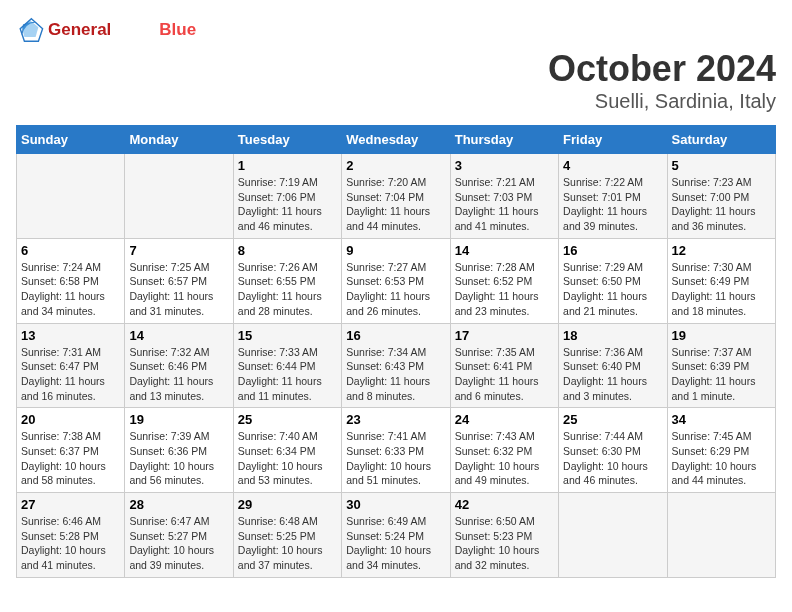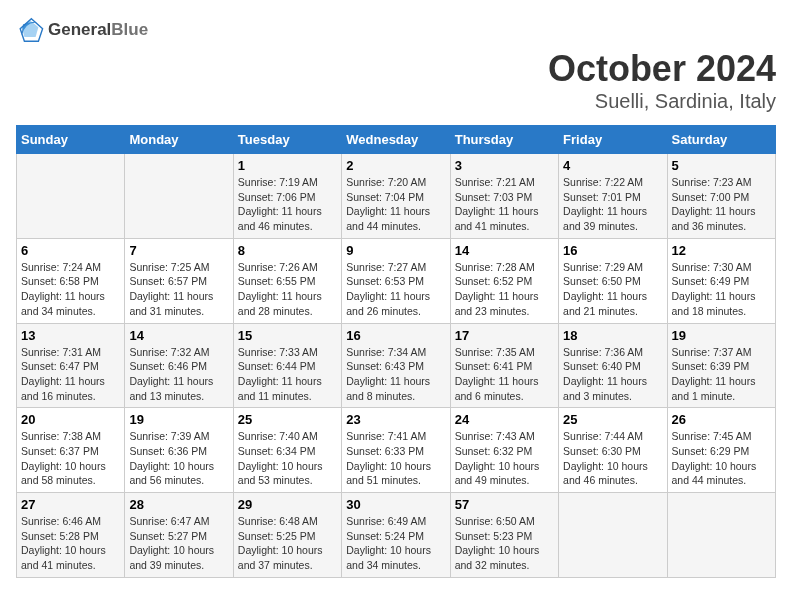--- a/index.html
+++ b/index.html
@@ -86,21 +86,21 @@
 <div class="header">
   <div class="logo">
     <svg class="logo-icon" viewBox="0 0 40 40" xmlns="http://www.w3.org/2000/svg">
       <rect x="0" y="0" width="40" height="40" fill="white"></rect>
       <path d="M8 28 Q14 8 30 10 Q22 6 10 12 Z" fill="#2979c7"></path>
       <path d="M20 6 L32 16 L28 30 L12 30 L8 16 Z" fill="#4da6e8" opacity="0.5"></path>
       <polygon points="22,4 38,18 32,36 12,36 6,18" fill="none" stroke="#2979c7" stroke-width="2"></polygon>
     </svg>
     <div>
       <div style="font-size:17px; font-weight:bold; line-height:1.15;">
-        <span style="color:#404040;">General</span><span style="color:#737373;">Blue</span>
+        <span style="color:#b91c1c;">General</span><span style="color:#ef4444;margin-left:48px;">Blue</span>
       </div>
     </div>
   </div>
   <div class="title-block">
     <div class="main-title">October 2024</div>
     <div class="sub-title">Suelli, Sardinia, Italy</div>
   </div>
 </div>
 
 <table>
@@ -143,25 +143,25 @@
         <td><span class="day-num">18</span><span class="day-detail">Sunrise: 7:36 AM<br>Sunset: 6:40 PM<br>Daylight: 11 hours and 3 minutes.</span></td>
         <td><span class="day-num">19</span><span class="day-detail">Sunrise: 7:37 AM<br>Sunset: 6:39 PM<br>Daylight: 11 hours and 1 minute.</span></td>
       </tr>
       <tr>
         <td><span class="day-num">20</span><span class="day-detail">Sunrise: 7:38 AM<br>Sunset: 6:37 PM<br>Daylight: 10 hours and 58 minutes.</span></td>
         <td><span class="day-num">19</span><span class="day-detail">Sunrise: 7:39 AM<br>Sunset: 6:36 PM<br>Daylight: 10 hours and 56 minutes.</span></td>
         <td><span class="day-num">25</span><span class="day-detail">Sunrise: 7:40 AM<br>Sunset: 6:34 PM<br>Daylight: 10 hours and 53 minutes.</span></td>
         <td><span class="day-num">23</span><span class="day-detail">Sunrise: 7:41 AM<br>Sunset: 6:33 PM<br>Daylight: 10 hours and 51 minutes.</span></td>
         <td><span class="day-num">24</span><span class="day-detail">Sunrise: 7:43 AM<br>Sunset: 6:32 PM<br>Daylight: 10 hours and 49 minutes.</span></td>
         <td><span class="day-num">25</span><span class="day-detail">Sunrise: 7:44 AM<br>Sunset: 6:30 PM<br>Daylight: 10 hours and 46 minutes.</span></td>
-        <td><span class="day-num">26</span><span class="day-detail">Sunrise: 7:45 AM<br>Sunset: 6:29 PM<br>Daylight: 10 hours and 44 minutes.</span></td>
+        <td><span class="day-num">34</span><span class="day-detail">Sunrise: 7:45 AM<br>Sunset: 6:29 PM<br>Daylight: 10 hours and 44 minutes.</span></td>
       </tr>
       <tr>
         <td><span class="day-num">27</span><span class="day-detail">Sunrise: 6:46 AM<br>Sunset: 5:28 PM<br>Daylight: 10 hours and 41 minutes.</span></td>
         <td><span class="day-num">28</span><span class="day-detail">Sunrise: 6:47 AM<br>Sunset: 5:27 PM<br>Daylight: 10 hours and 39 minutes.</span></td>
         <td><span class="day-num">29</span><span class="day-detail">Sunrise: 6:48 AM<br>Sunset: 5:25 PM<br>Daylight: 10 hours and 37 minutes.</span></td>
         <td><span class="day-num">30</span><span class="day-detail">Sunrise: 6:49 AM<br>Sunset: 5:24 PM<br>Daylight: 10 hours and 34 minutes.</span></td>
-        <td><span class="day-num">57</span><span class="day-detail">Sunrise: 6:50 AM<br>Sunset: 5:23 PM<br>Daylight: 10 hours and 32 minutes.</span></td>
+        <td><span class="day-num">42</span><span class="day-detail">Sunrise: 6:50 AM<br>Sunset: 5:23 PM<br>Daylight: 10 hours and 32 minutes.</span></td>
         <td class="empty-cell"></td>
         <td class="empty-cell"></td>
       </tr>
     </tbody>
 </table>
 
 </body></html>

